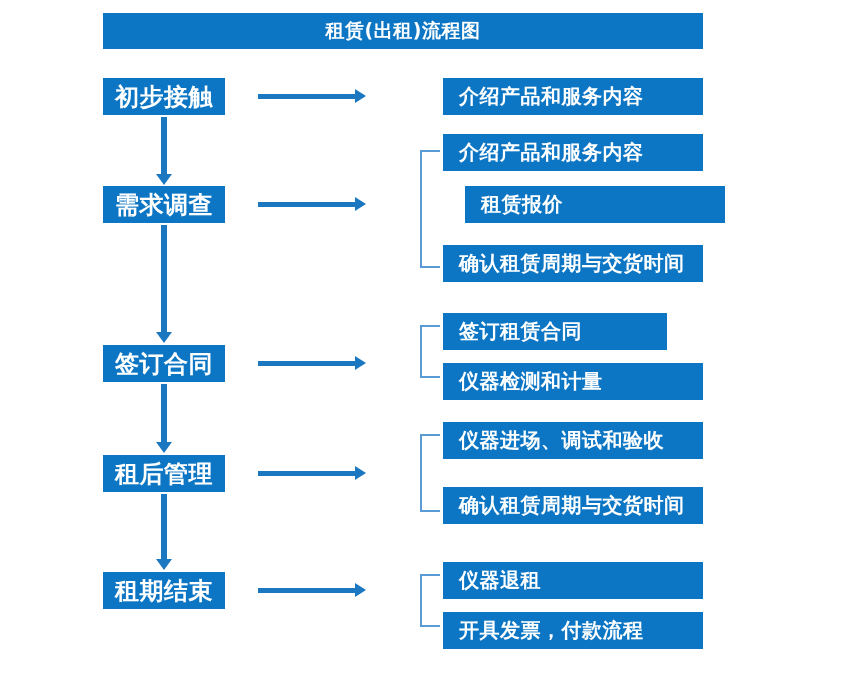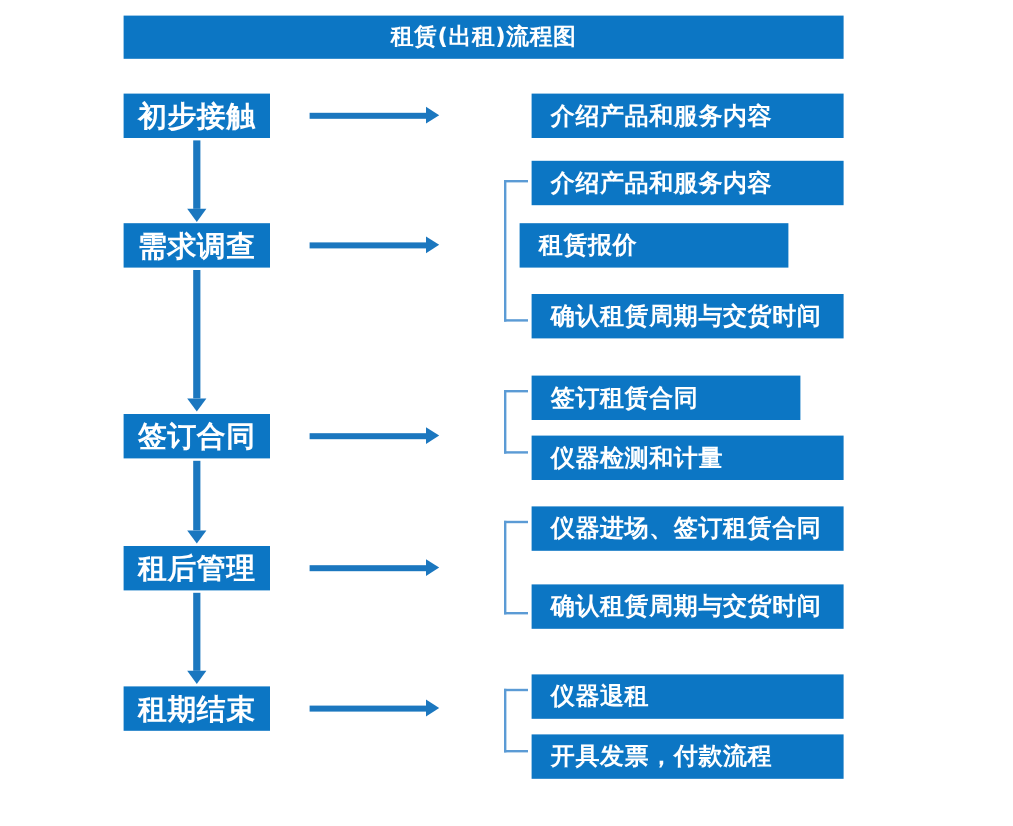--- a/index.html
+++ b/index.html
@@ -166,29 +166,29 @@
   <div class="bracket" style="left:420px; top:325px; width:20px; height:53px;"></div>
 
   <div class="bracket" style="left:420px; top:434px; width:20px; height:78px;"></div>
 
   <div class="bracket" style="left:420px; top:574px; width:20px; height:53px;"></div>
 
   <div class="box detail-box" style="left:443px; top:78px; width:260px; height:37px;">介绍产品和服务内容</div>
 
   <div class="box detail-box" style="left:443px; top:134px; width:260px; height:37px;">介绍产品和服务内容</div>
 
-  <div class="box detail-box" style="left:433px; top:186px; width:224px; height:37px;">租赁报价</div>
+  <div class="box detail-box" style="left:465px; top:186px; width:260px; height:37px;">租赁报价</div>
 
   <div class="box detail-box" style="left:443px; top:245px; width:260px; height:37px;">确认租赁周期与交货时间</div>
 
   <div class="box detail-box" style="left:443px; top:313px; width:224px; height:37px;">签订租赁合同</div>
 
   <div class="box detail-box" style="left:443px; top:363px; width:260px; height:37px;">仪器检测和计量</div>
 
-  <div class="box detail-box" style="left:443px; top:422px; width:260px; height:37px;">仪器进场、签订租赁合同</div>
+  <div class="box detail-box" style="left:443px; top:422px; width:260px; height:37px;">仪器进场、调试和验收</div>
 
   <div class="box detail-box" style="left:443px; top:487px; width:260px; height:37px;">确认租赁周期与交货时间</div>
 
   <div class="box detail-box" style="left:443px; top:612px; width:260px; height:37px;">开具发票，付款流程</div>
 
   <div class="box detail-box" style="left:443px; top:562px; width:260px; height:37px;">仪器退租</div>
 
 </div>
 
 </body></html>

